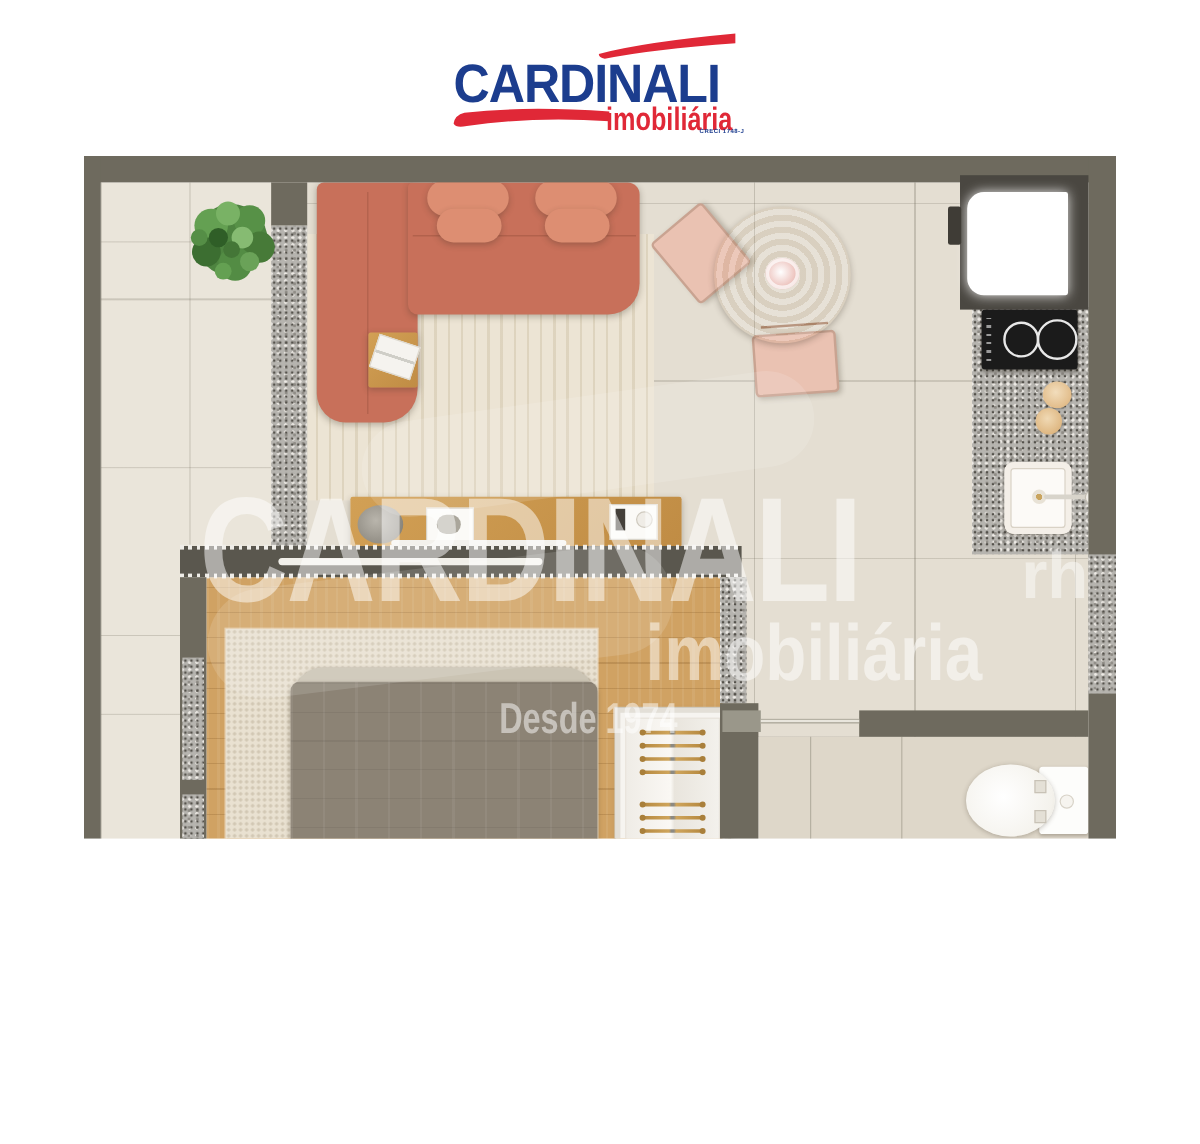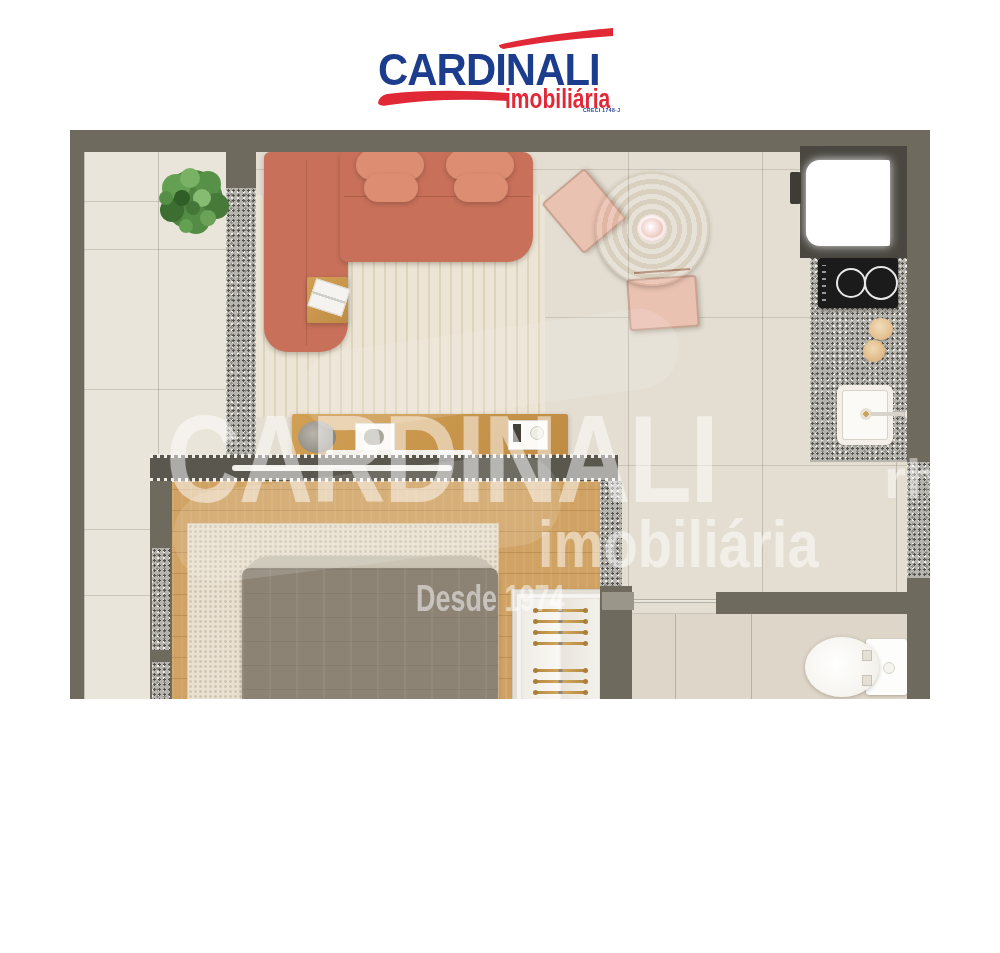--- a/index.html
+++ b/index.html
@@ -279,17 +279,17 @@
       <circle cx="56" cy="44" r="8" fill="#86bb72"></circle>
         <circle cx="39" cy="45" r="7" fill="#2f5e27"></circle>
       <circle cx="61" cy="63" r="7" fill="#6aa258"></circle>
         <circle cx="42" cy="70" r="6" fill="#64a052"></circle>
     </g>
   </svg>
 
   <div class="abs sheen" style="left:300px;top:330px;width:380px;height:80px;transform:rotate(-8deg);"></div>
   <div class="abs sheen" style="left:172px;top:472px;width:390px;height:92px;transform:rotate(-7deg);"></div>
   <div class="abs wm wm-title" style="left:166px;top:404px;">CARDINALI</div>
-  <div class="abs wm wm-frag" style="left:884px;top:446px;">rh</div>
+  <div class="abs wm wm-frag" style="left:851px;top:446px;">rh</div>
   <div class="abs wm wm-sub" style="left:538px;top:506px;">imobiliária</div>
   <div class="abs wm wm-since" style="left:416px;top:578px;">Desde 1974</div>
 
 </div>
 
 </body></html>

